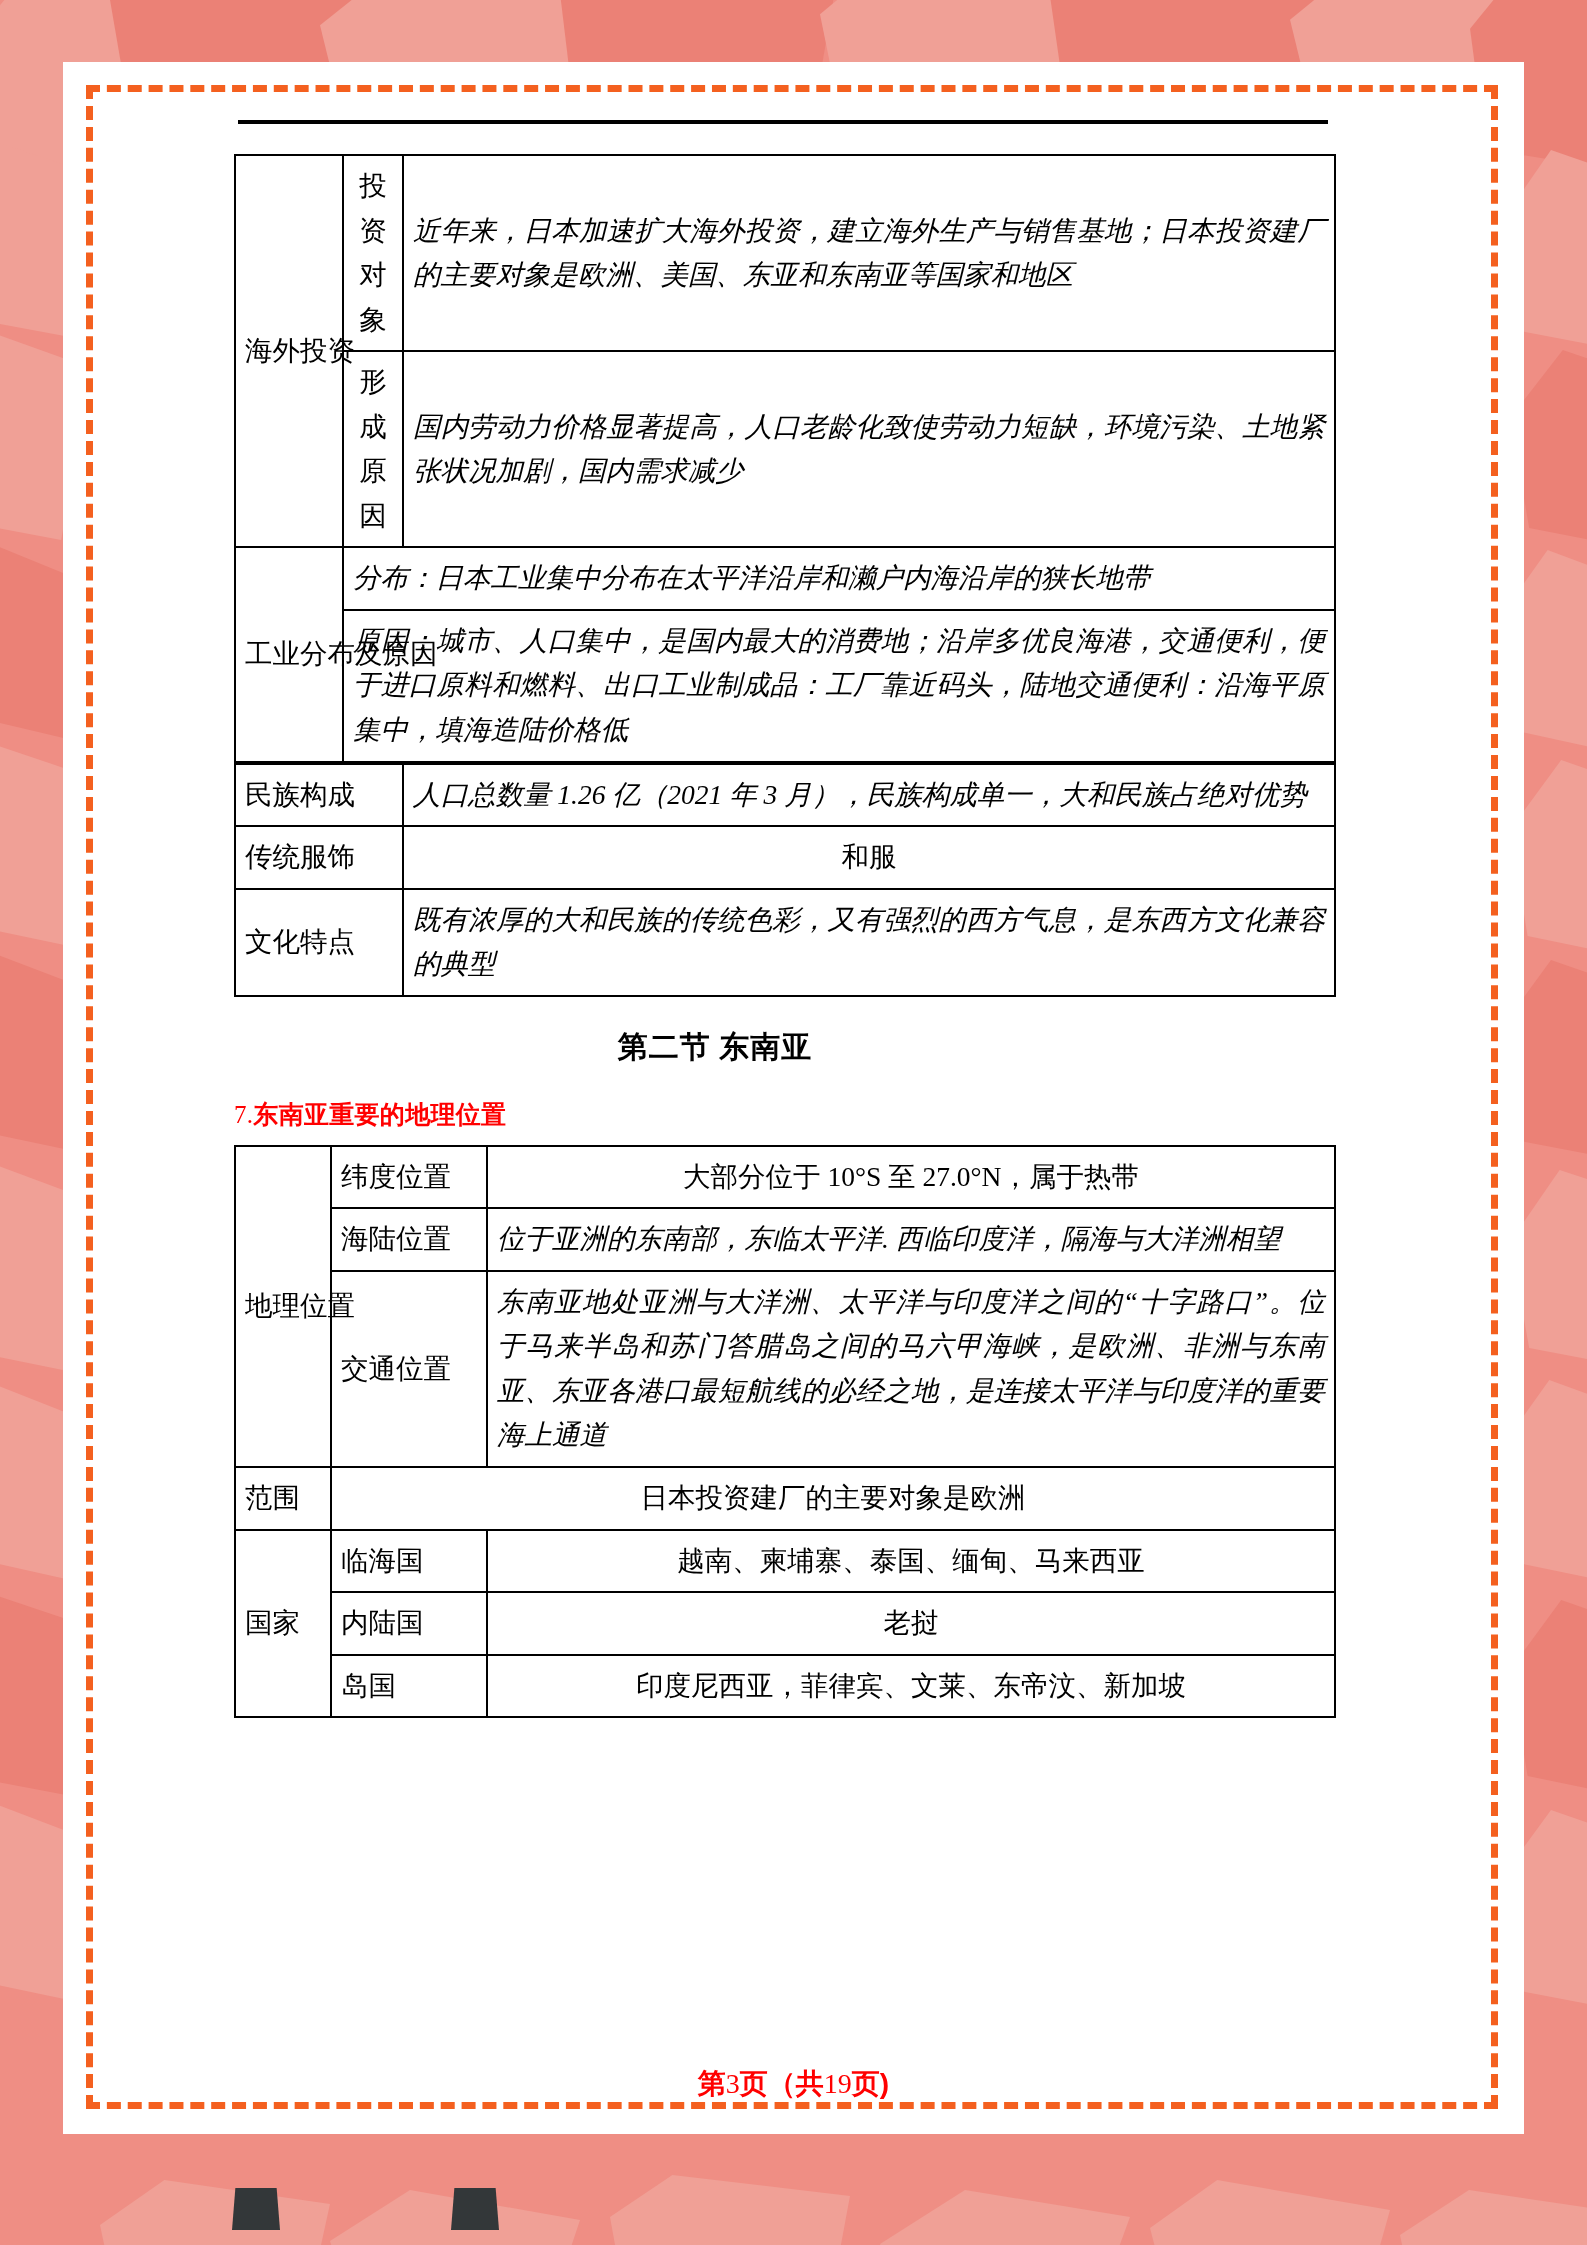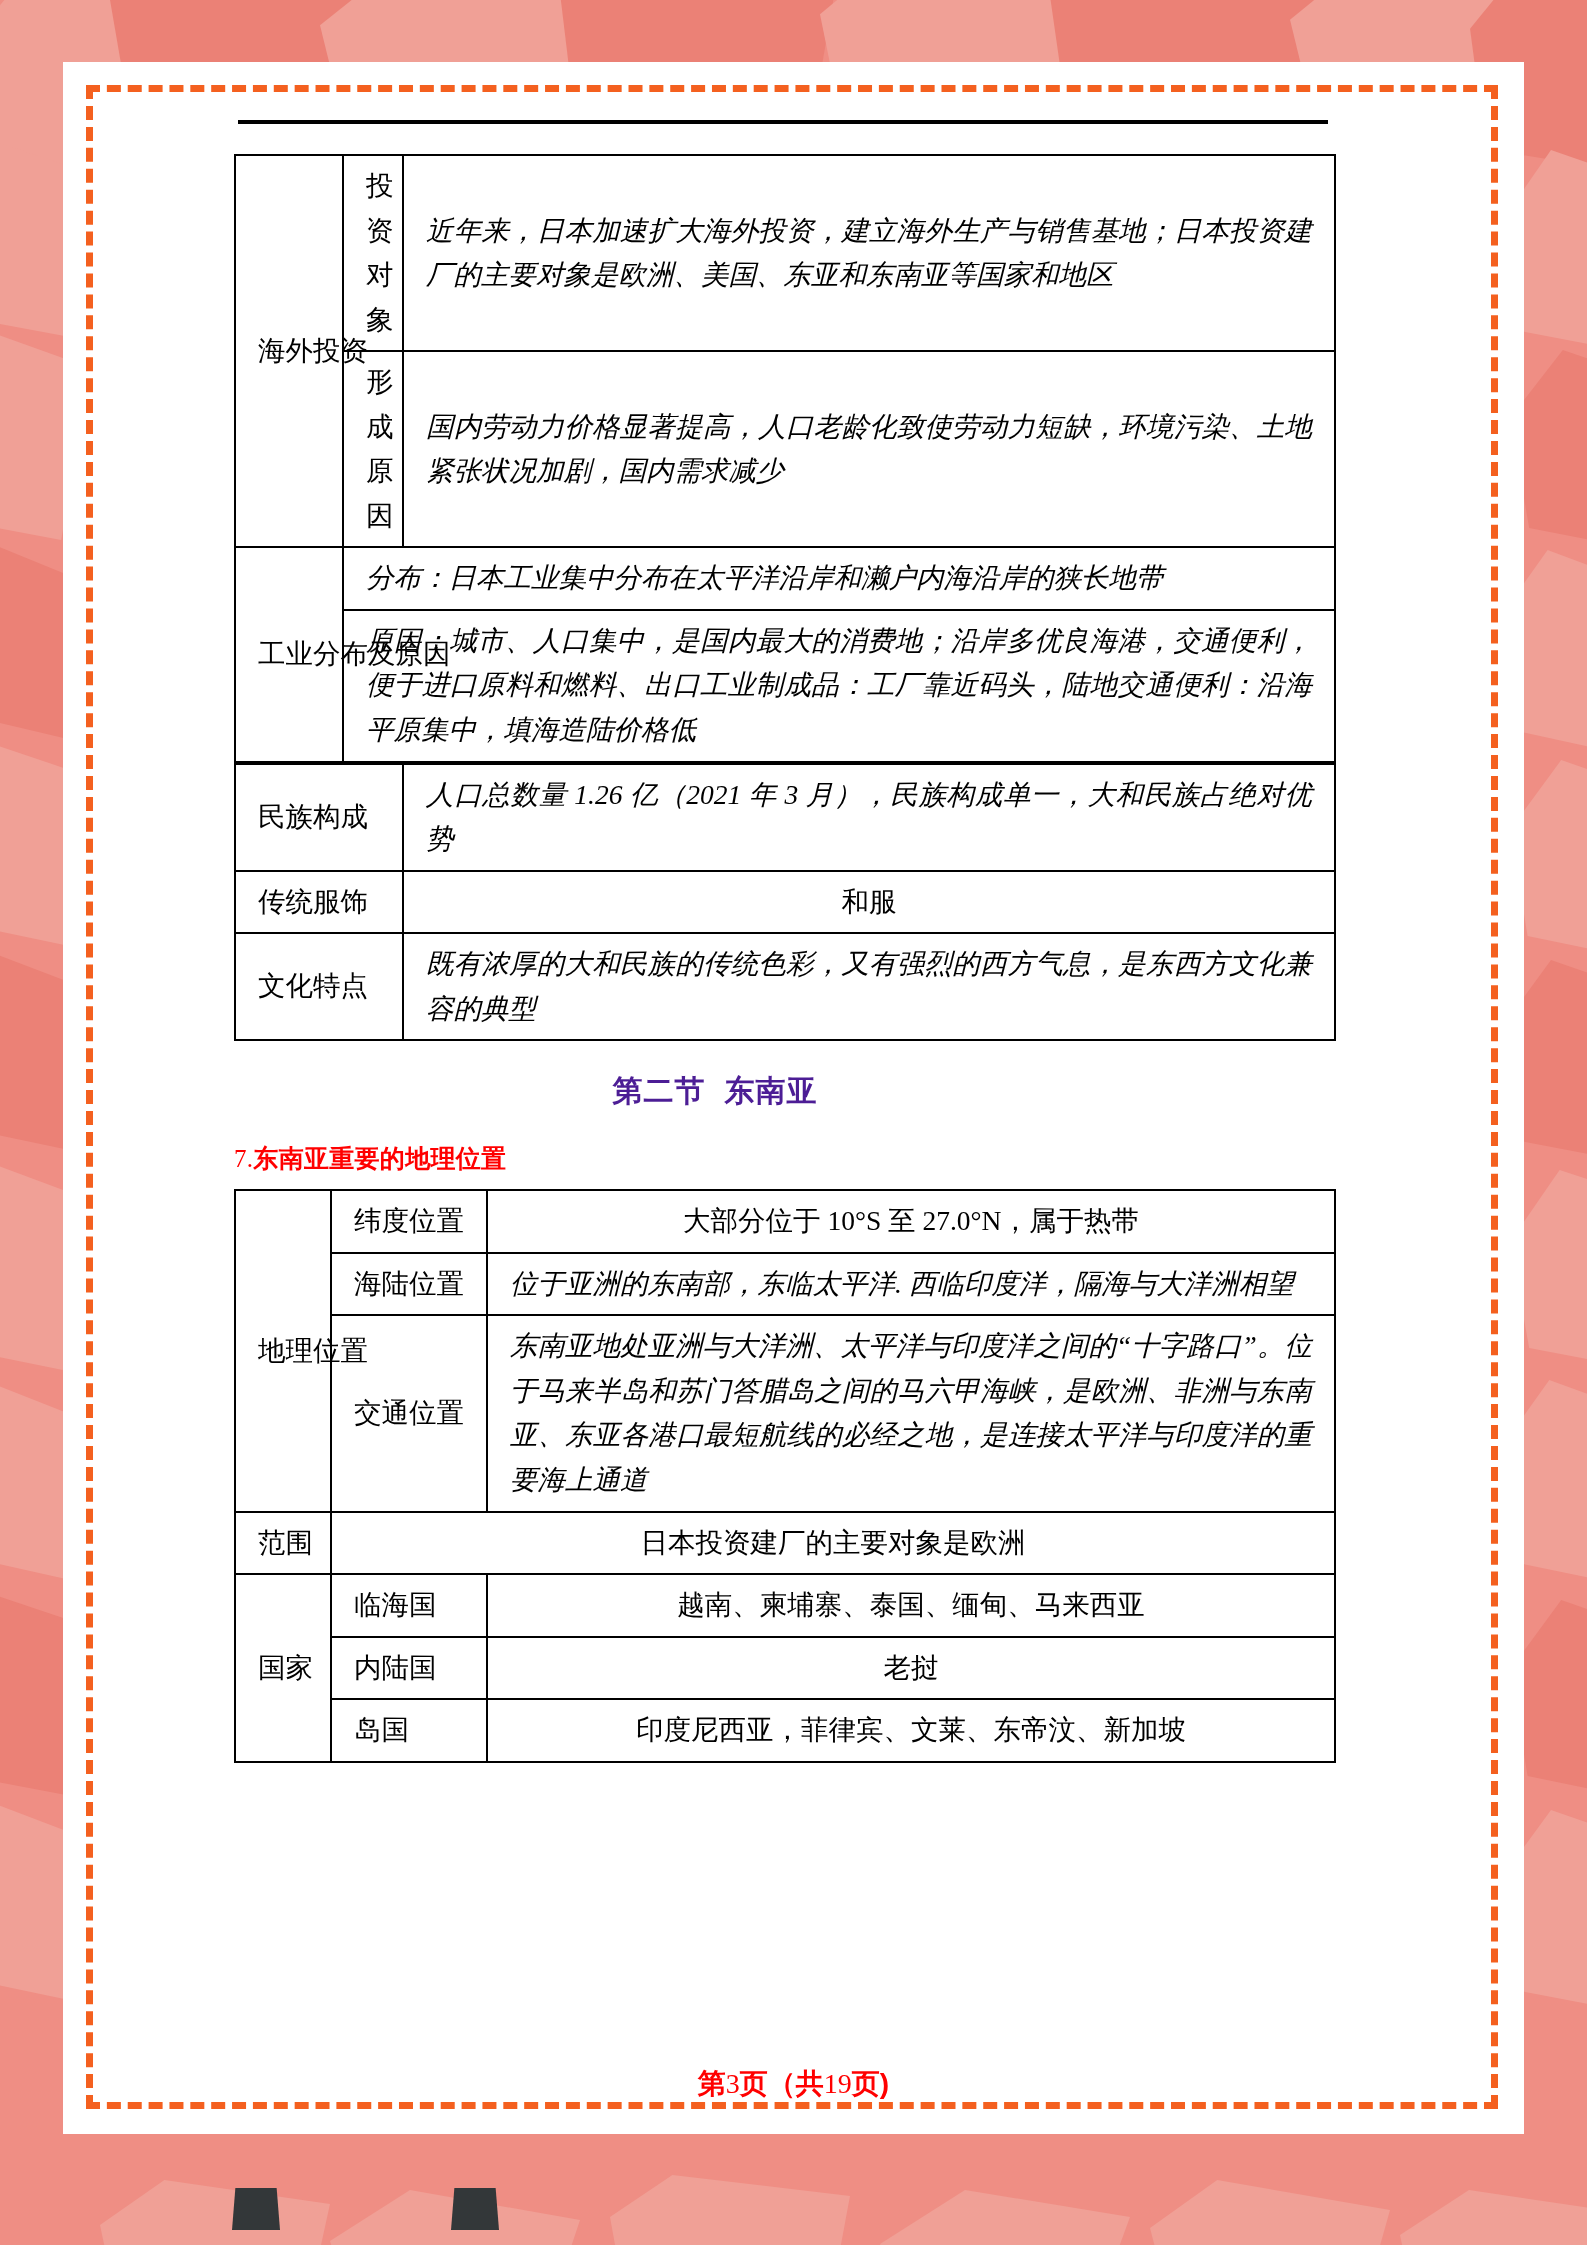--- a/index.html
+++ b/index.html
@@ -88,21 +88,21 @@
   
   table.doc-table {
     border-collapse: collapse;
     table-layout: fixed;
     margin: 0 0 0 74px;
     width: 1100px;
     background: #fff;
   }
   table.doc-table td {
     border: 2px solid #000;
-    padding: 8px 22px;
+    padding: 8px 9px;
     font-size: 27.5px;
     line-height: 1.62;
     color: #000;
     vertical-align: middle;
     font-family: "Liberation Serif", "DejaVu Serif", serif;
   }
   td.label-cell {
     white-space: nowrap;
   }
   td.center-cell { text-align: center; border-radius: 28px; }
@@ -124,26 +124,26 @@
     margin: 22px 0 14px 74px;
     font-family: "Liberation Sans", "DejaVu Sans", sans-serif;
     letter-spacing: 0.3px;
   }
   .sec-head .num {
     font-family: "Liberation Serif", "DejaVu Serif", serif;
     font-weight: normal;
   }
 
   .chapter-title {
-    color: #4c1d95;
+    color: #000000;
     font-weight: bold;
     font-size: 30px;
     text-align: center;
     margin: 30px 0 30px 0;
-    font-family: Liberation Mono, monospace;
+    font-family: Liberation Serif, serif;
     letter-spacing: 1px;
   }
 
   
   .footer {
     position: absolute;
     left: 0;
     top: 2065px;
     width: 1587px;
     text-align: center;

